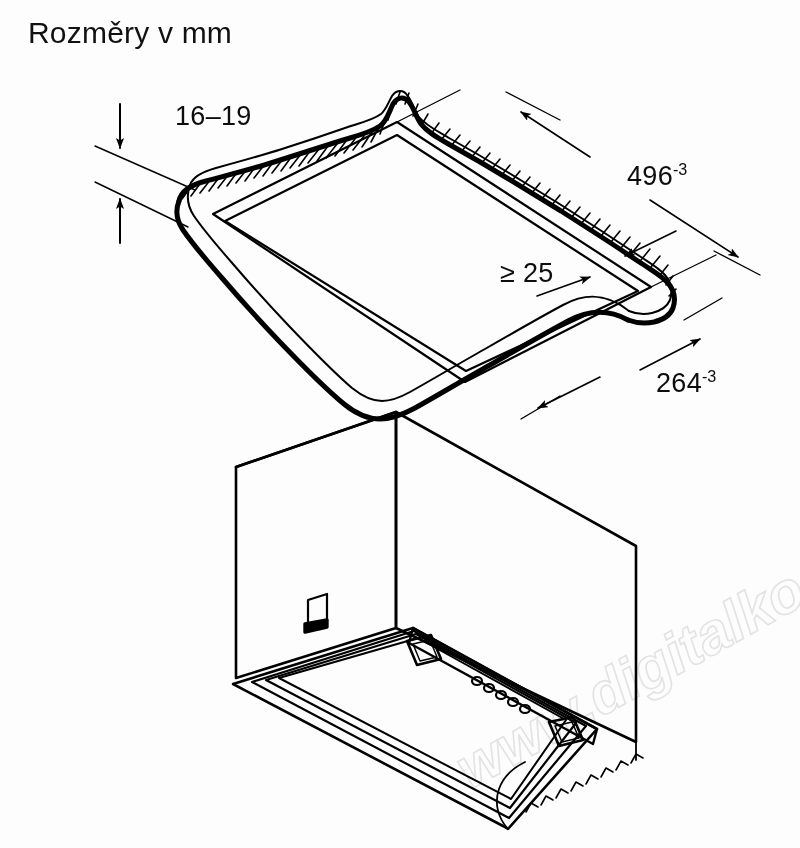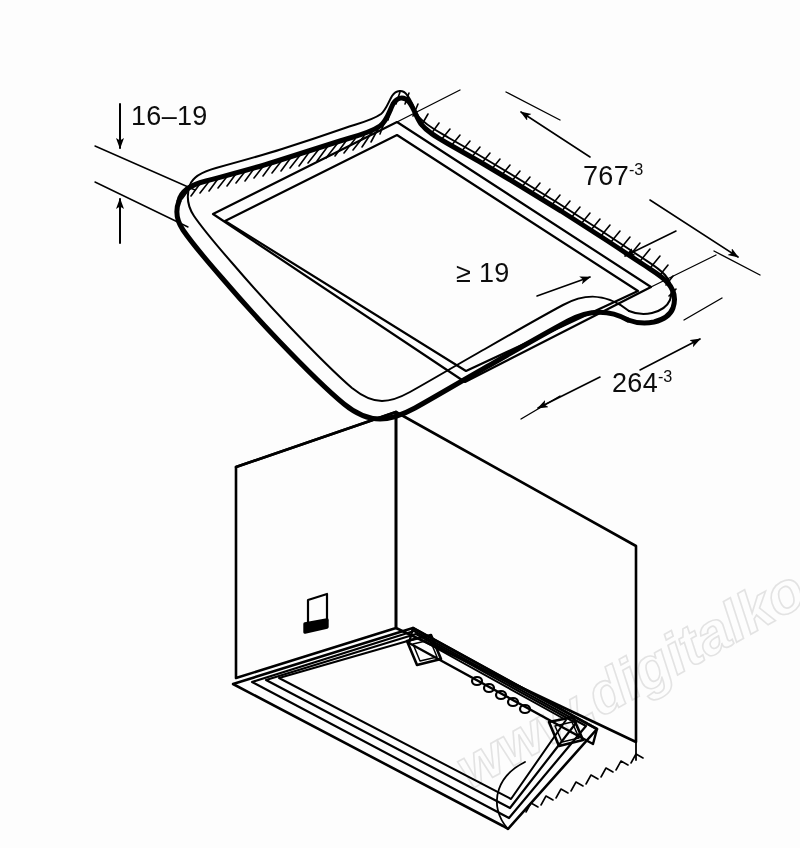--- a/index.html
+++ b/index.html
@@ -38,36 +38,38 @@
     letter-spacing: 0.2px;
     white-space: nowrap;
   }
   .dim-label {
     position: absolute;
     font-size: 27px;
     font-weight: 400;
     color: #0d0d0d;
     white-space: nowrap;
     letter-spacing: 0.3px;
+    margin-left: 44px;
   }
   .dim-label sup {
     font-size: 0.60em;
     vertical-align: super;
     letter-spacing: 0;
   }
   #label-thickness { left: 131px; top: 101px; }
   #label-width     { left: 583px; top: 160px; }
   #label-clearance { left: 456px; top: 258px; }
   #label-depth     { left: 612px; top: 367px; }
 </style>
 </head>
 <body>
 
 <div id="sheet">
 
+  <div class="page-title">Rozměry v mm</div>
 
   <svg id="diagram" viewBox="0 0 800 848" xmlns="http://www.w3.org/2000/svg">
 
     <defs>
       <marker id="arrowFilled" markerWidth="12" markerHeight="12" refX="10" refY="4" orient="auto" markerUnits="userSpaceOnUse">
         <path d="M0,0 L11,4 L0,8 L2.6,4 Z" fill="#000"></path>
       </marker>
     </defs>
 
     <g id="watermark-layer">
@@ -278,19 +280,19 @@
         <path d="M 616 770 L 621 761 L 628 765"></path>
         <path d="M 631 763 L 636 754 L 643 758"></path>
       </g>
 
       <line stroke-width="1.8" x1="636" y1="546" x2="636" y2="760"></line>
     </g>
   </svg>
 
   <div class="dim-label" id="label-thickness">16–19</div>
 
-  <div class="dim-label" id="label-width"><span>767</span><sup>-3</sup></div>
-
-  <div class="dim-label" id="label-clearance">≥ 19</div>
+  <div class="dim-label" id="label-width"><span>496</span><sup>-3</sup></div>
+
+  <div class="dim-label" id="label-clearance">≥ 25</div>
 
   <div class="dim-label" id="label-depth"><span>264</span><sup>-3</sup></div>
 
 </div>
 
 </body></html>

